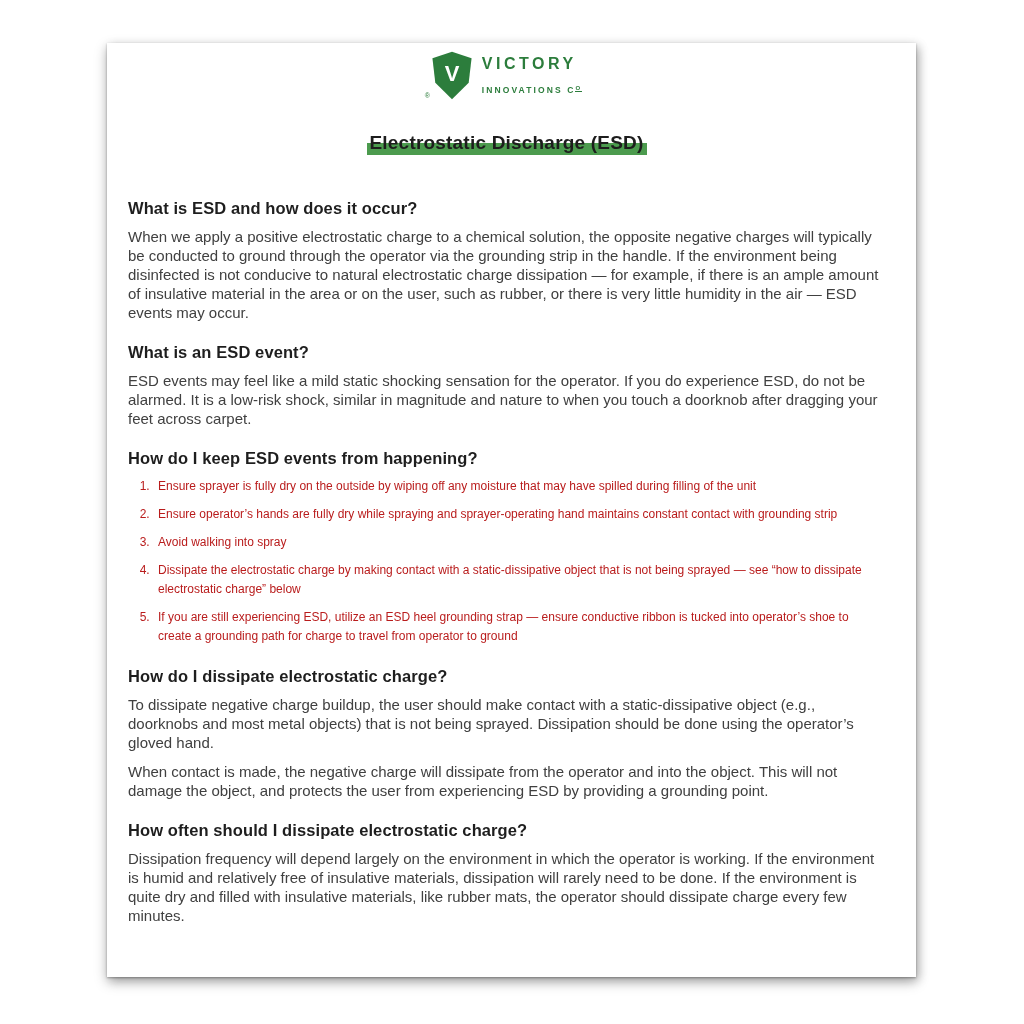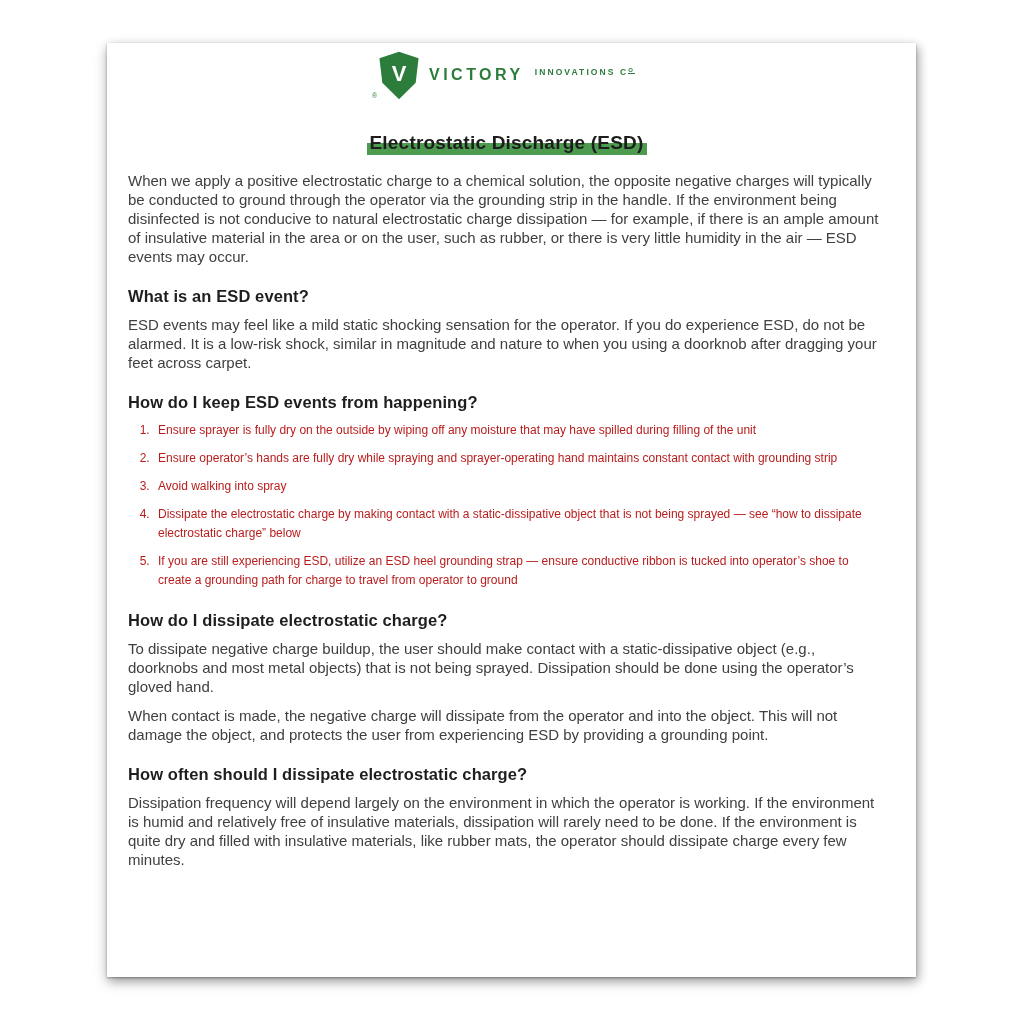--- a/index.html
+++ b/index.html
@@ -38,21 +38,21 @@
   }
   .shield-wrap { position: relative; width: 42px; height: 53px; }
   .shield-svg { display: block; width: 42px; height: 53px; }
   .reg {
     position: absolute;
     left: -6px;
     bottom: 3px;
     font-size: 7px;
     color: #2C7D3C;
   }
-  .logo-text { display: flex; flex-direction: row; justify-content: flex-start; gap: 11px; }
+  .logo-text { display: flex; flex-direction: column; justify-content: flex-start; gap: 11px; }
   .brand-top {
     color: #2C7D3C;
     font-size: 16px;
     font-weight: bold;
     letter-spacing: 3.5px;
     line-height: 18px;
   }
   .brand-bottom {
     color: #2C7D3C;
     font-size: 8.5px;
@@ -129,26 +129,27 @@
         <div class="brand-top">VICTORY</div>
         <div class="brand-bottom"><span>INNOVATIONS C</span><span class="sup-o">O</span></div>
       </div>
     </div>
 
     <div class="title-row">
       <h1 class="title"><span class="hl">Electrostatic Discharge (ESD)</span></h1>
     </div>
 
     <section class="sec sec-first">
+      <h2>What is ESD and how does it occur?</h2>
       <p>When we apply a positive electrostatic charge to a chemical solution, the opposite negative charges will typically be conducted to ground through the operator via the grounding strip in the handle. If the environment being disinfected is not conducive to natural electrostatic charge dissipation — for example, if there is an ample amount of insulative material in the area or on the user, such as rubber, or there is very little humidity in the air — ESD events may occur.</p>
     </section>
 
     <section class="sec">
       <h2>What is an ESD event?</h2>
-      <p>ESD events may feel like a mild static shocking sensation for the operator. If you do experience ESD, do not be alarmed. It is a low-risk shock, similar in magnitude and nature to when you using a doorknob after dragging your feet across carpet.</p>
+      <p>ESD events may feel like a mild static shocking sensation for the operator. If you do experience ESD, do not be alarmed. It is a low-risk shock, similar in magnitude and nature to when you touch a doorknob after dragging your feet across carpet.</p>
     </section>
 
     <section class="sec">
       <h2>How do I keep ESD events from happening?</h2>
       <ol>
         <li>Ensure sprayer is fully dry on the outside by wiping off any moisture that may have spilled during filling of the unit</li>
         <li>Ensure operator’s hands are fully dry while spraying and sprayer-operating hand maintains constant contact with grounding strip</li>
         <li>Avoid walking into spray</li>
         <li>Dissipate the electrostatic charge by making contact with a static-dissipative object that is not being sprayed — see “how to dissipate electrostatic charge” below</li>
         <li>If you are still experiencing ESD, utilize an ESD heel grounding strap — ensure conductive ribbon is tucked into operator’s shoe to create a grounding path for charge to travel from operator to ground</li>

